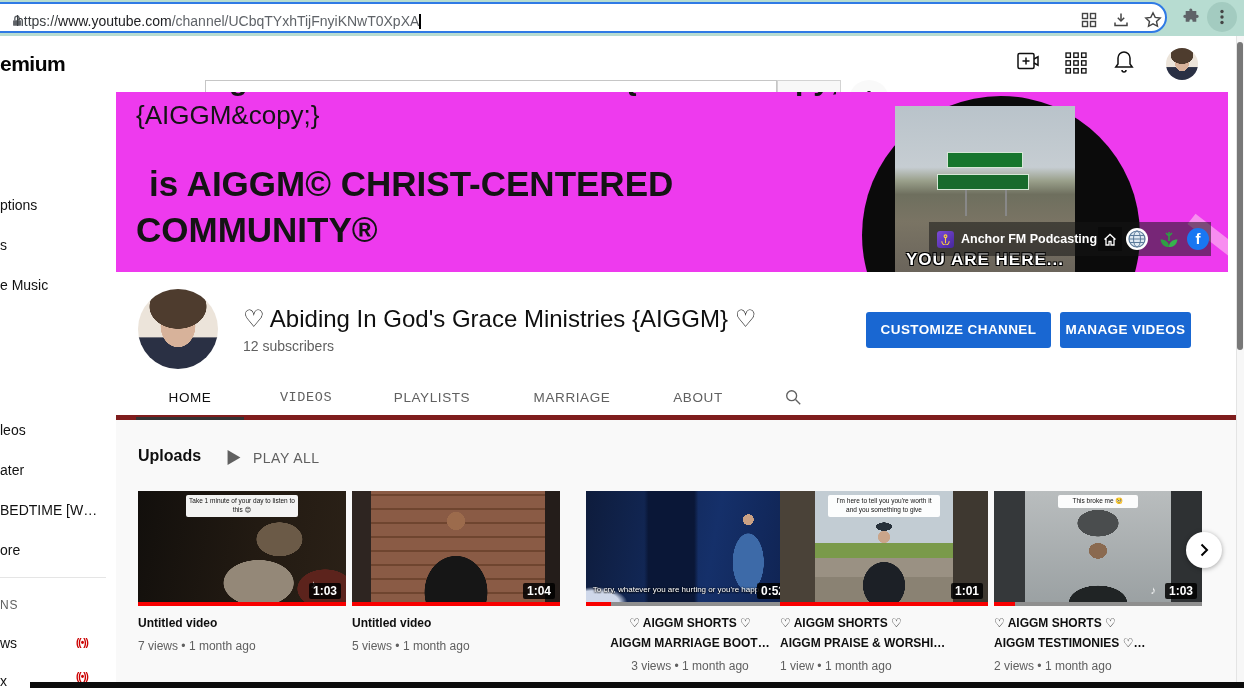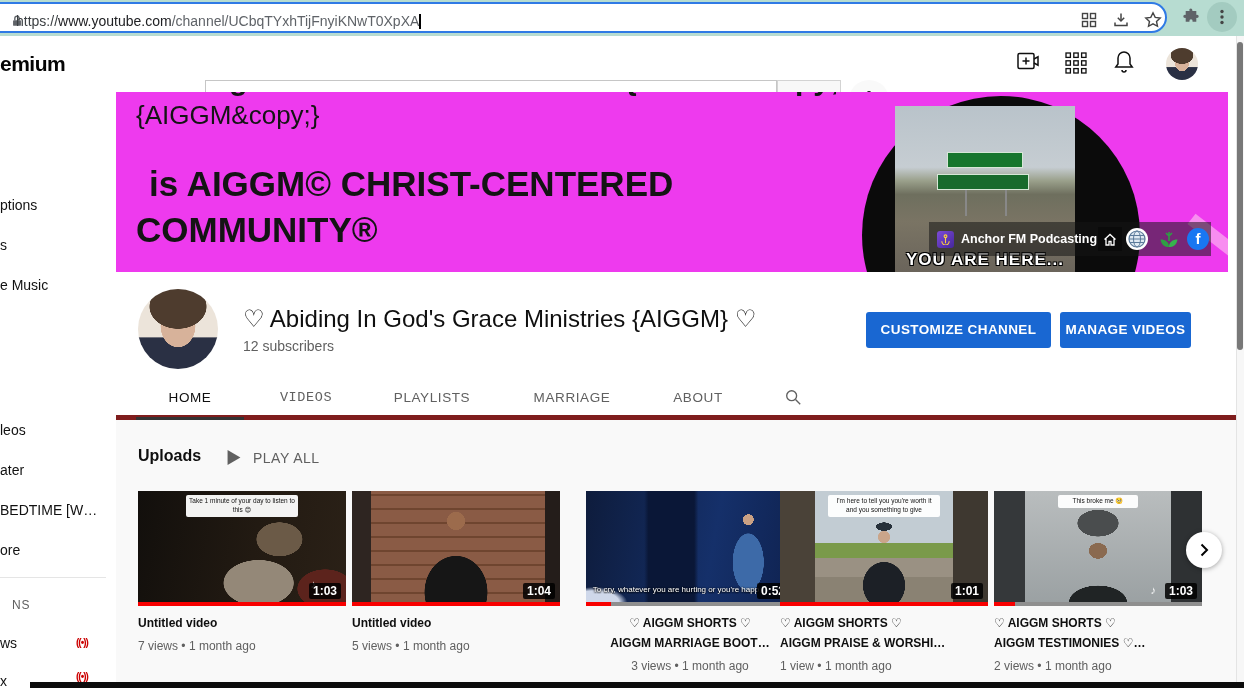--- a/index.html
+++ b/index.html
@@ -229,21 +229,21 @@
 </div>
 
 <div class="abs side-item" style="top:197px;">ptions</div>
 <div class="abs side-item" style="top:237px;">s</div>
 <div class="abs side-item" style="top:277px;">e Music</div>
 <div class="abs side-item" style="top:422px;">leos</div>
 <div class="abs side-item" style="top:462px;">ater</div>
 <div class="abs side-item" style="top:502px;">BEDTIME [W…</div>
 <div class="abs side-item" style="top:542px;">ore</div>
 <div class="abs side-divider"></div>
-<div class="abs side-head" style="top:598px;margin-left:12px;">NS</div>
+<div class="abs side-head" style="top:598px;">NS</div>
 <div class="abs side-item" style="top:635px;">ws</div>
 <div class="abs live-icon" style="left:76px;top:637px;">((•))</div>
 <div class="abs side-item" style="top:673px;">x</div>
 <div class="abs live-icon" style="left:76px;top:671px;">((•))</div>
 
 <div class="abs main-gray"></div>
 
 <div class="abs banner">
   <div class="banner-topclip">
       <span>Abiding In God's Grace Ministries {AIGGM&amp;copy;}</span>

